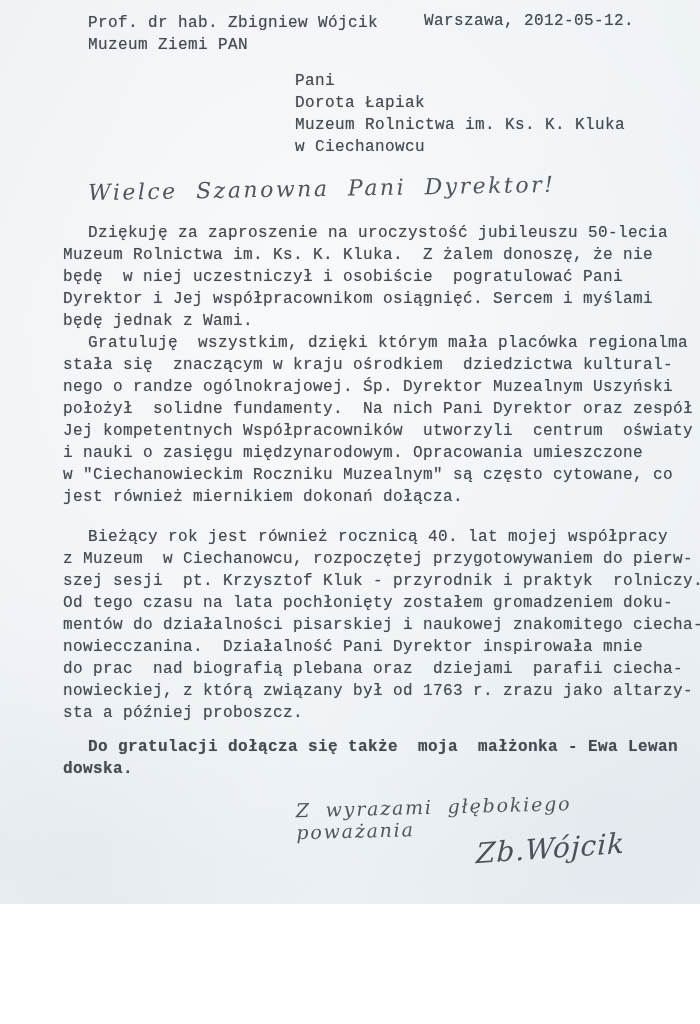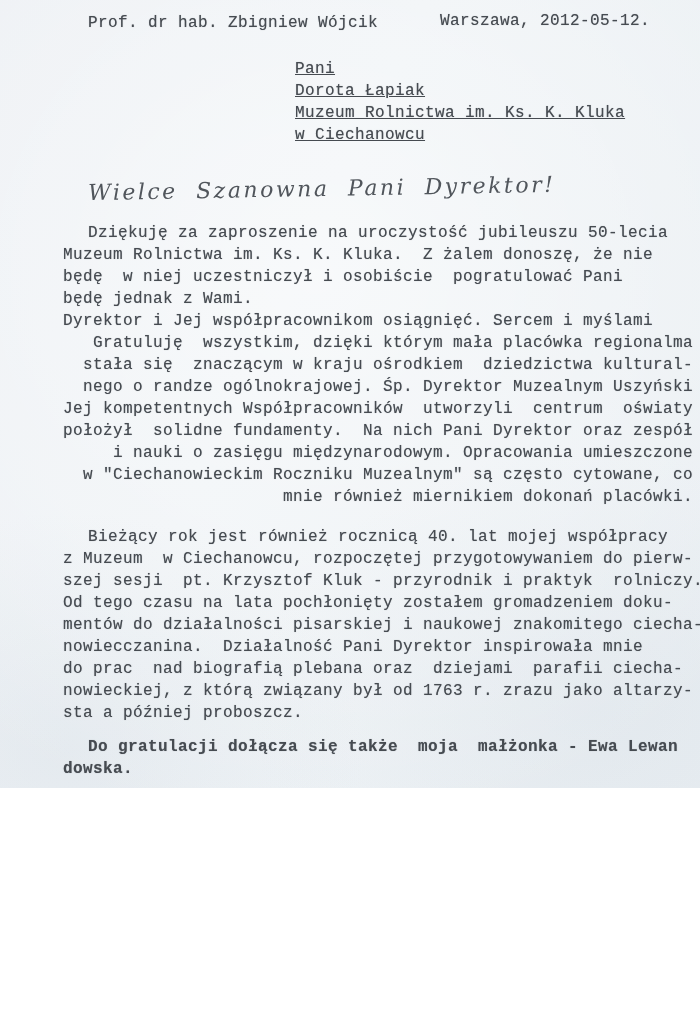--- a/index.html
+++ b/index.html
@@ -2,53 +2,53 @@
 <html><head>
 <meta charset="utf-8">
 <style>
   html, body { margin: 0; padding: 0; }
   body {
     width: 700px; height: 1024px;
     font-family: "Liberation Mono", "DejaVu Sans Mono", monospace;
   }
   .page {
     position: relative;
-    width: 700px; height: 788px;
+    width: 700px; height: 904px;
     overflow: hidden;
     background:
       radial-gradient(140% 120% at 45% 35%, rgba(255,255,255,0.55) 0%, rgba(255,255,255,0) 60%),
       radial-gradient(90% 60% at 85% 90%, rgba(205,215,224,0.25) 0%, rgba(205,215,224,0) 55%),
       radial-gradient(70% 50% at 10% 95%, rgba(200,210,220,0.28) 0%, rgba(200,210,220,0) 60%),
       linear-gradient(115deg, #edf0f4 0%, #eff3f6 40%, #e9eef2 100%);
     color: #464b51;
   }
   .typed {
     font-size: 16px;
     letter-spacing: 0.4px;
     white-space: pre;
     text-shadow: 0 0 0.8px rgba(70,75,82,0.55);
   }
   .header-sender { position: absolute; left: 88px; top: 12px; line-height: 22px; }
-  .dateline      { position: absolute; left: 424px; top: 12px; margin-left: 16px; }
-  .recipient     { position: absolute; left: 295px; top: 58px; line-height: 22px; text-decoration: underline; }
+  .dateline      { position: absolute; left: 424px; top: 12px; }
+  .recipient     { position: absolute; left: 295px; top: 70px; line-height: 22px; }
 
   .hand {
     font-family: "DejaVu Serif", "Liberation Serif", serif;
     font-style: italic;
     color: #51565c;
   }
   .salutation {
     position: absolute; left: 88px; top: 176px;
     font-size: 22px; letter-spacing: 2.5px; word-spacing: 9px;
     transform: rotate(-1deg);
   }
   .para { position: absolute; left: 63px; line-height: 22px; }
   .para .line:first-child { padding-left: 25px; }
   .p1 { top: 222px; }
-  .p2 { top: 332px; text-align: right; }
+  .p2 { top: 332px; }
   .p3 { top: 526px; }
   .p4 { top: 736px; font-weight: bold; }
   .closing {
     position: absolute; left: 296px; top: 794px;
     font-size: 19px; letter-spacing: 1.8px; word-spacing: 7px;
     transform: rotate(-1.5deg);
   }
   .signature {
     position: absolute; left: 476px; top: 832px;
     font-size: 28px; letter-spacing: 1px;
@@ -61,50 +61,51 @@
     background: #c3cbd2;
   }
 </style>
 </head>
 <body>
 
 <div class="page">
 
   <div class="header-sender">
     <div class="typed">Prof. dr hab. Zbigniew Wójcik</div>
+    <div class="typed">Muzeum Ziemi PAN</div>
   </div>
 
   <div class="dateline typed">Warszawa, 2012-05-12.</div>
 
   <div class="recipient">
     <div class="typed">Pani</div>
     <div class="typed">Dorota Łapiak</div>
     <div class="typed">Muzeum Rolnictwa im. Ks. K. Kluka</div>
     <div class="typed">w Ciechanowcu</div>
   </div>
 
   <div class="salutation hand">Wielce Szanowna Pani Dyrektor!</div>
 
   <div class="para p1">
     <div class="line typed">Dziękuję za zaproszenie na uroczystość jubileuszu 50-lecia</div>
     <div class="line typed">Muzeum Rolnictwa im. Ks. K. Kluka.  Z żalem donoszę, że nie</div>
     <div class="line typed">będę  w niej uczestniczył i osobiście  pogratulować Pani</div>
+    <div class="line typed">Dyrektor i Jej współpracownikom osiągnięć. Sercem i myślami</div>
     <div class="line typed">będę jednak z Wami.</div>
-    <div class="line typed">Dyrektor i Jej współpracownikom osiągnięć. Sercem i myślami</div>
   </div>
 
   <div class="para p2">
     <div class="line typed">Gratuluję  wszystkim, dzięki którym mała placówka regionalma</div>
     <div class="line typed">stała się  znaczącym w kraju ośrodkiem  dziedzictwa kultural-</div>
     <div class="line typed">nego o randze ogólnokrajowej. Śp. Dyrektor Muzealnym Uszyński</div>
+    <div class="line typed">położył  solidne fundamenty.  Na nich Pani Dyrektor oraz zespół</div>
     <div class="line typed">Jej kompetentnych Współpracowników  utworzyli  centrum  oświaty</div>
-    <div class="line typed">położył  solidne fundamenty.  Na nich Pani Dyrektor oraz zespół</div>
     <div class="line typed">i nauki o zasięgu międzynarodowym. Opracowania umieszczone</div>
     <div class="line typed">w "Ciechanowieckim Roczniku Muzealnym" są często cytowane, co</div>
-    <div class="line typed">mnie również miernikiem dokonań placówki.</div>
+    <div class="line typed">jest również miernikiem dokonań dołącza.</div>
   </div>
 
   <div class="para p3">
     <div class="line typed">Bieżący rok jest również rocznicą 40. lat mojej współpracy</div>
     <div class="line typed">z Muzeum  w Ciechanowcu, rozpoczętej przygotowywaniem do pierw-</div>
     <div class="line typed">szej sesji  pt. Krzysztof Kluk - przyrodnik i praktyk  rolniczy.</div>
     <div class="line typed">Od tego czasu na lata pochłonięty zostałem gromadzeniem doku-</div>
     <div class="line typed">mentów do działalności pisarskiej i naukowej znakomitego ciecha-</div>
     <div class="line typed">nowiecczanina.  Działalność Pani Dyrektor inspirowała mnie</div>
     <div class="line typed">do prac  nad biografią plebana oraz  dziejami  parafii ciecha-</div>

